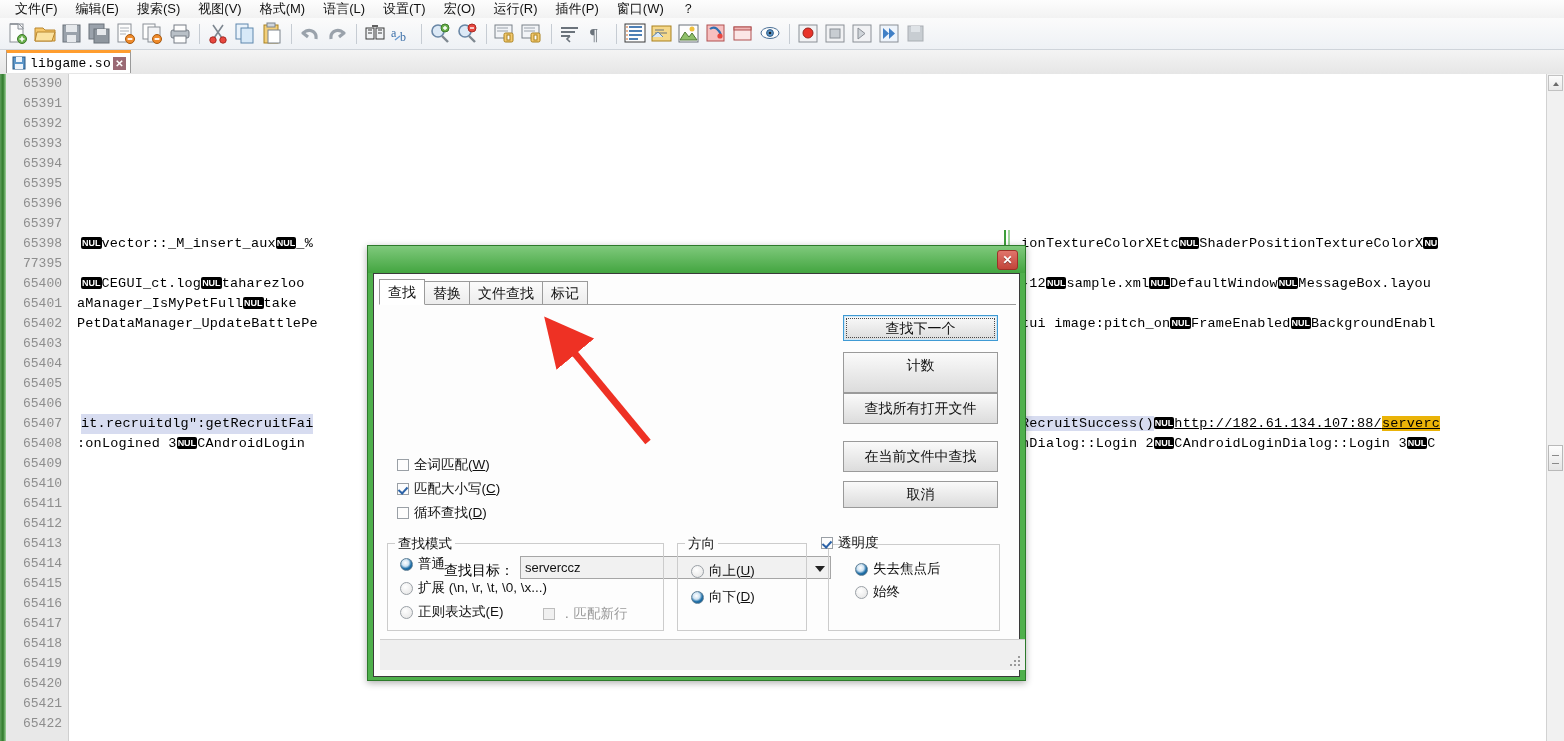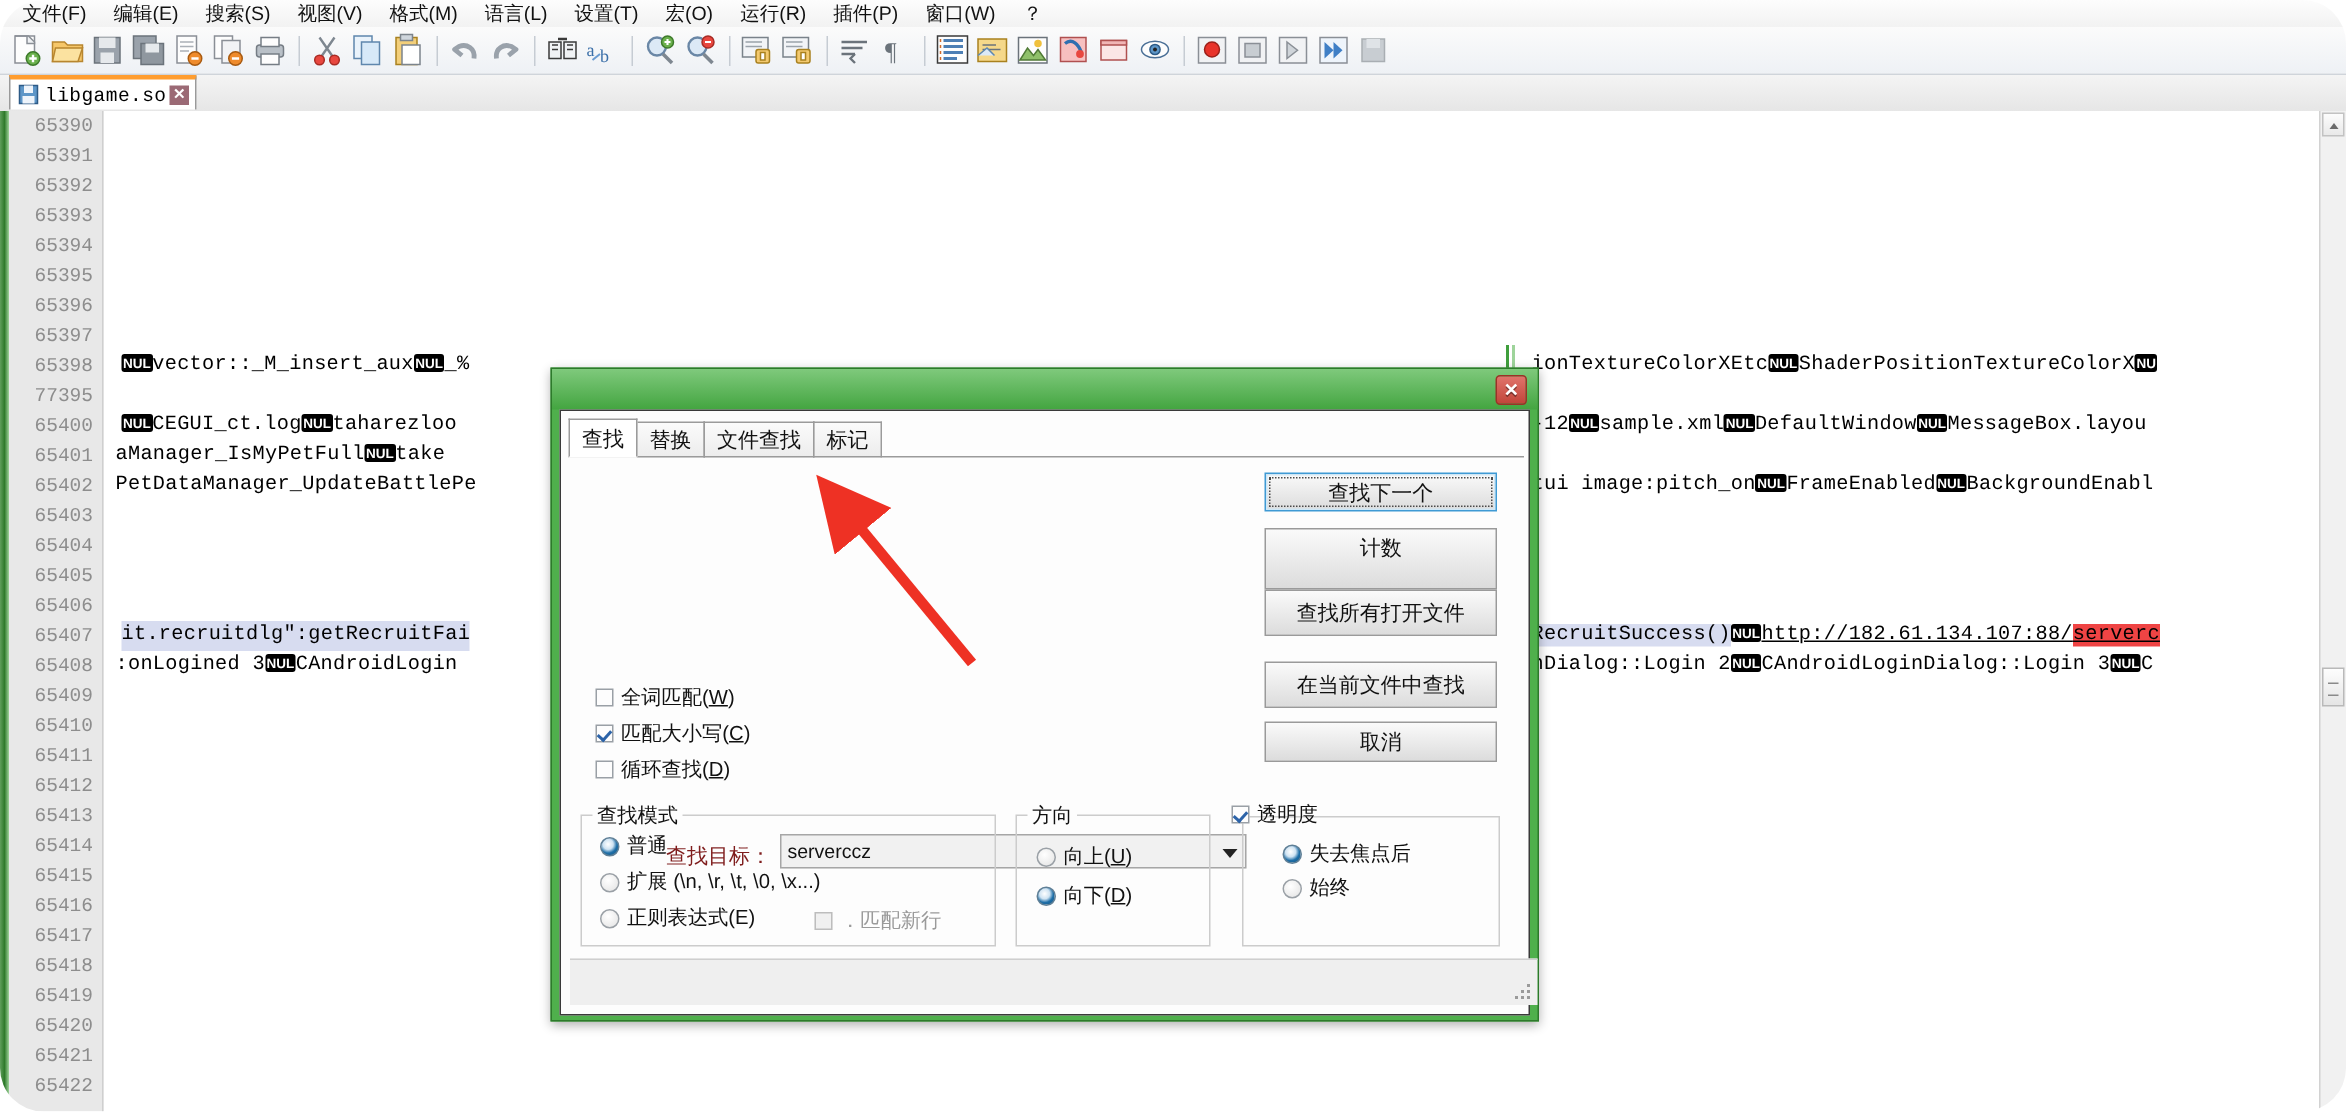--- a/index.html
+++ b/index.html
@@ -3,21 +3,21 @@
 <meta charset="utf-8">
 <style>
   html,body{margin:0;padding:0;}
   body{
     width:1564px;height:741px;overflow:hidden;
     background:#ffffff;
     font-family:"Liberation Sans","DejaVu Sans",sans-serif;
     font-size:12px;color:#000;
     -webkit-font-smoothing:none;
   }
-  .app{position:relative;width:1564px;height:741px;overflow:hidden;border-radius:29px;}
+  .app{position:relative;width:1564px;height:741px;overflow:hidden;}
 
   
   .menubar{
     position:absolute;left:0;top:0;width:1564px;height:18px;
     background:linear-gradient(#fdfdfd,#f2f2f2);
     display:flex;align-items:center;padding-left:6px;
     font-size:13px;overflow:hidden;white-space:nowrap;
   }
   .menubar .mi{padding:0 9px;line-height:18px;color:#111;}
 
@@ -77,21 +77,21 @@
     font-family:"Liberation Mono","DejaVu Sans Mono",monospace;
     font-size:13.5px;letter-spacing:.2px;height:20px;line-height:20px;color:#000;
   }
   .nul{
     background:#000;color:#fff;font-size:9px;font-weight:bold;
     padding:0 1px;border-radius:2px;letter-spacing:0;
     font-family:"Liberation Sans",sans-serif;
     display:inline-block;line-height:12px;vertical-align:1px;
   }
   .sel{background:#d7dcf0;}
-  .hit{background:#ef4444;}
+  .hit{background:#eab308;}
   .lnk{text-decoration:underline;}
 
   
   .vsb{
     position:absolute;right:0;top:0;width:17px;height:667px;
     background:#f1f1f1;border-left:1px solid #d2d2d2;
   }
   .vsb-up{
     position:absolute;left:1px;top:1px;width:15px;height:16px;
     background:linear-gradient(#fcfcfc,#e9e9e9);border:1px solid #c2c2c2;box-sizing:border-box;
@@ -137,21 +137,21 @@
   }
   .tabs{position:absolute;left:5px;top:5px;height:26px;display:flex;align-items:flex-end;}
   .dtab{
     height:24px;padding:0 8px;background:linear-gradient(#fbfbfb,#ececec);
     border:1px solid #9b9b9b;border-bottom:none;box-sizing:border-box;
     font-size:14px;line-height:22px;margin-right:-1px;color:#111;
   }
   .dtab.active{background:#ffffff;height:26px;line-height:24px;position:relative;z-index:3;border-bottom:1px solid #fff;}
   .tabline{position:absolute;left:5px;top:30px;width:637px;height:1px;background:#9b9b9b;}
 
-  .field-label{position:absolute;left:76px;top:316px;font-size:14px;color:#7f1d1d;}
+  .field-label{position:absolute;left:76px;top:316px;font-size:14px;color:#000000;}
   .combo{
     position:absolute;left:152px;top:310px;width:311px;height:23px;
     background:#f1f1f1;border:1px solid #a6a6a6;box-sizing:border-box;
   }
   .combo .val{
     position:absolute;left:4px;top:3px;font-size:13px;color:#111;
     font-family:"Liberation Sans",sans-serif;
   }
   .combo .arw{
     position:absolute;right:5px;top:9px;

